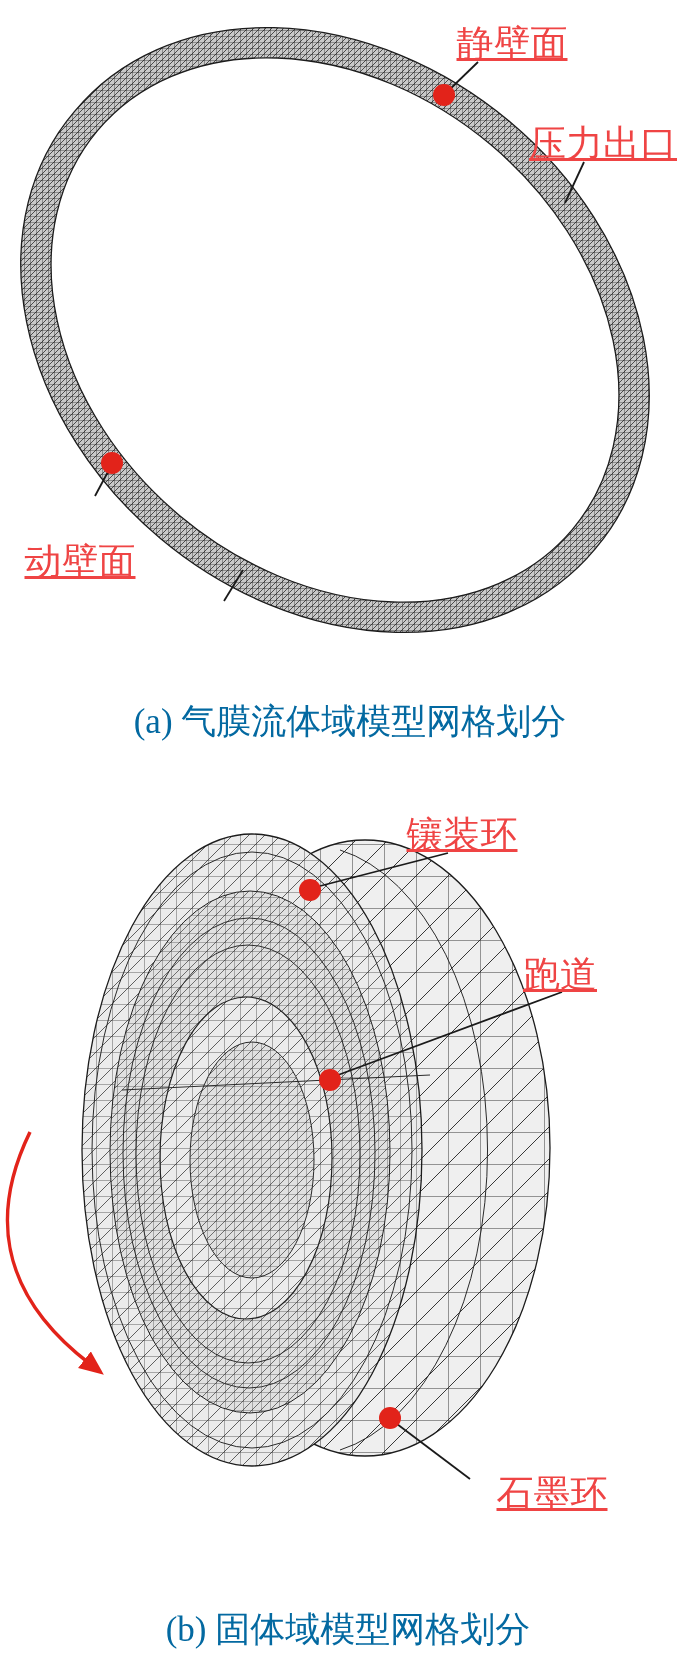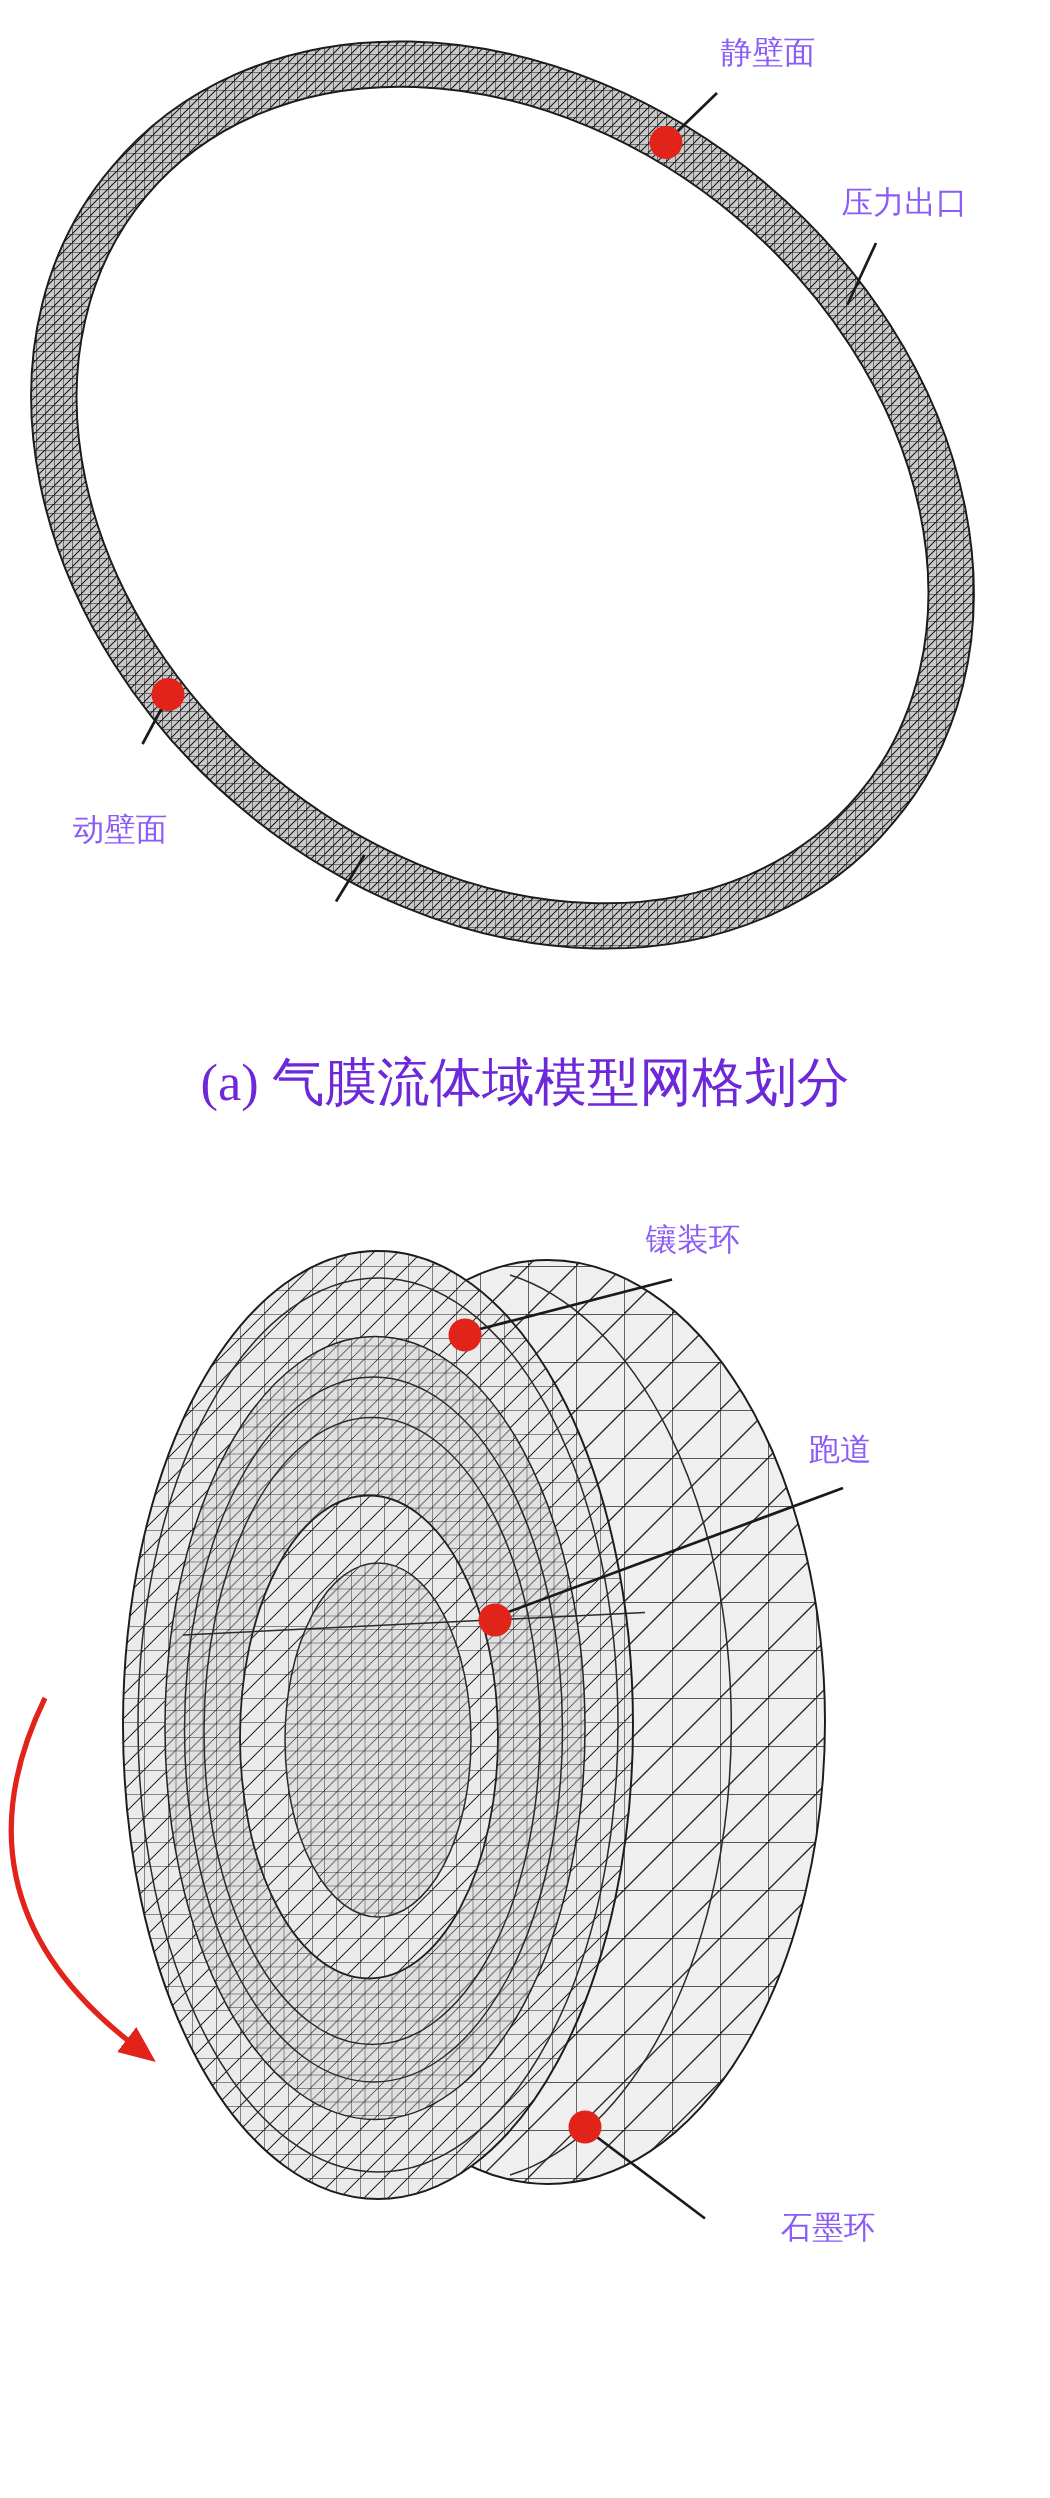--- a/index.html
+++ b/index.html
@@ -4,25 +4,25 @@
 <style>
   html,body{margin:0;padding:0;}
   body{
     width:700px;height:1665px;position:relative;background:#ffffff;
     font-family:"Liberation Serif","DejaVu Serif",serif;color:#000;
     overflow:hidden;
   }
   .stage{position:absolute;left:0;top:0;width:700px;height:1665px;}
   .fig-label{
     position:absolute;transform:translateX(-50%);
-    font-size:21px;line-height:1.1;white-space:nowrap;color:#8b5cf6;
+    font-size:37px;line-height:1.1;white-space:nowrap;color:#ef4444;text-decoration:underline;
   }
   .fig-caption{
     position:absolute;transform:translateX(-50%);
-    font-size:35px;line-height:1.15;white-space:nowrap;color:#6d28d9;
+    font-size:35px;line-height:1.15;white-space:nowrap;color:#0369a1;
   }
 </style>
 </head>
 <body>
 
 <div class="stage">
 
   <svg width="700" height="1665" viewBox="0 0 700 1665" xmlns="http://www.w3.org/2000/svg">
     <defs>
       <pattern id="patDense" width="6" height="6" patternUnits="userSpaceOnUse">
@@ -99,14 +99,15 @@
 
   <div class="fig-caption" style="left:350px;top:702px;">(a) 气膜流体域模型网格划分</div>
 
   
   <div class="fig-label" style="left:462px;top:815px;">镶装环</div>
 
   <div class="fig-label" style="left:560px;top:955px;">跑道</div>
 
   <div class="fig-label" style="left:510px;top:1474px;margin-left:42px;">石墨环</div>
 
+  <div class="fig-caption" style="left:348px;top:1610px;">(b) 固体域模型网格划分</div>
 
 </div>
 
 </body></html>

